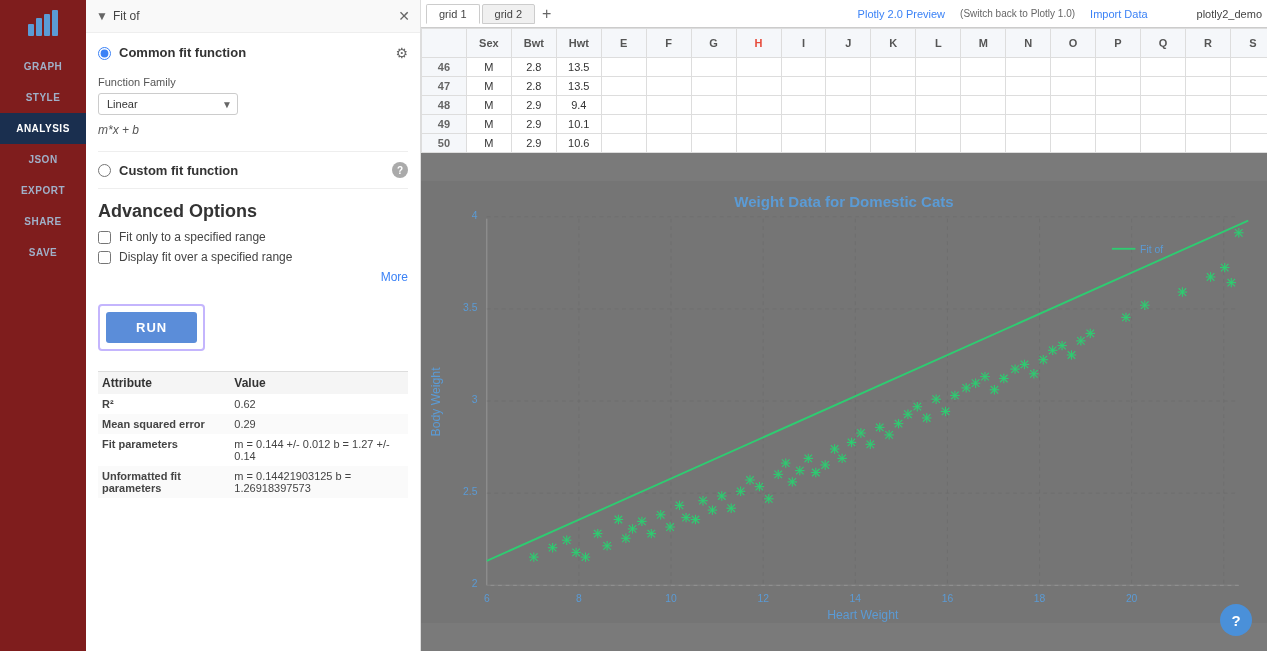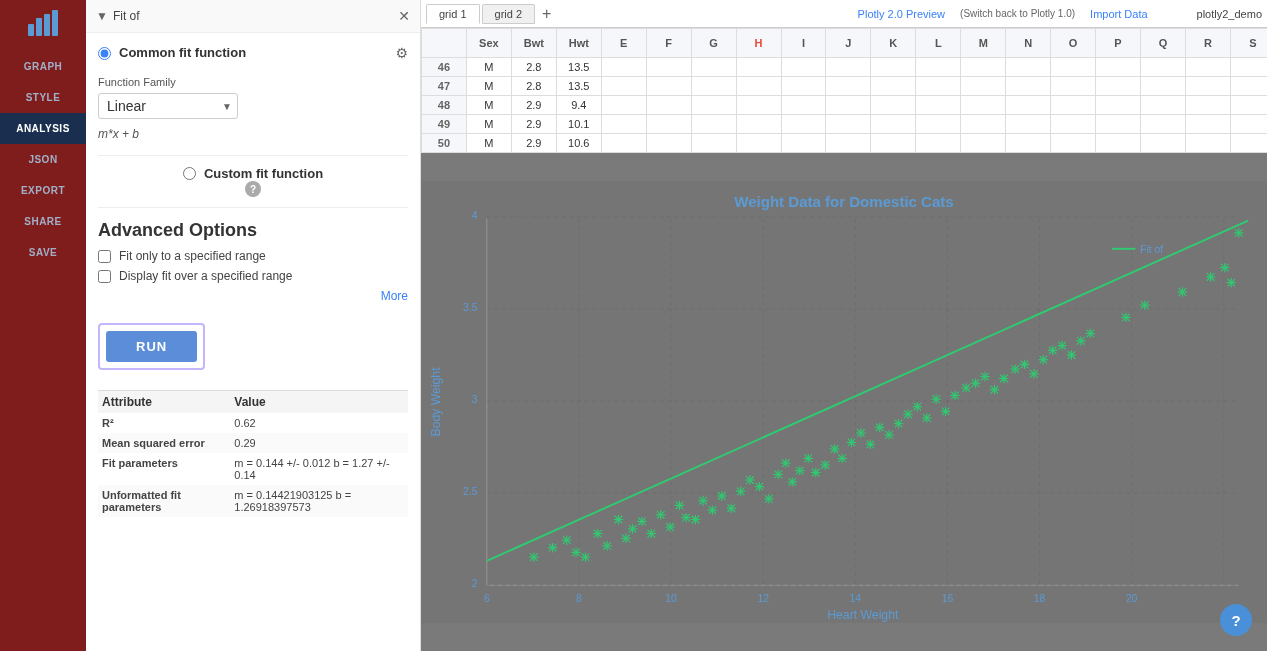--- a/index.html
+++ b/index.html
@@ -88,21 +88,21 @@
 
     .select-wrapper {
       position: relative;
       display: inline-block;
     }
     .function-select {
       appearance: none;
       border: 1px solid #ccc;
       background: #fff;
       padding: 4px 24px 4px 8px;
-      font-size: 14px;
+      font-size: 11px;
       border-radius: 3px;
       cursor: pointer;
       width: 140px;
       color: #333;
     }
     .select-arrow {
       position: absolute;
       right: 6px;
       top: 50%;
       transform: translateY(-50%);
@@ -121,21 +121,20 @@
     .divider {
       border: none;
       border-top: 1px solid #eee;
       margin: 10px 0;
     }
 
     .custom-radio-row {
       display: flex;
       align-items: center;
       justify-content: space-between;
-      flex-direction: column;
     }
     .custom-radio-left {
       display: flex;
       align-items: center;
       gap: 8px;
     }
 
     .advanced-title {
       font-size: 18px;
       font-weight: 600;

